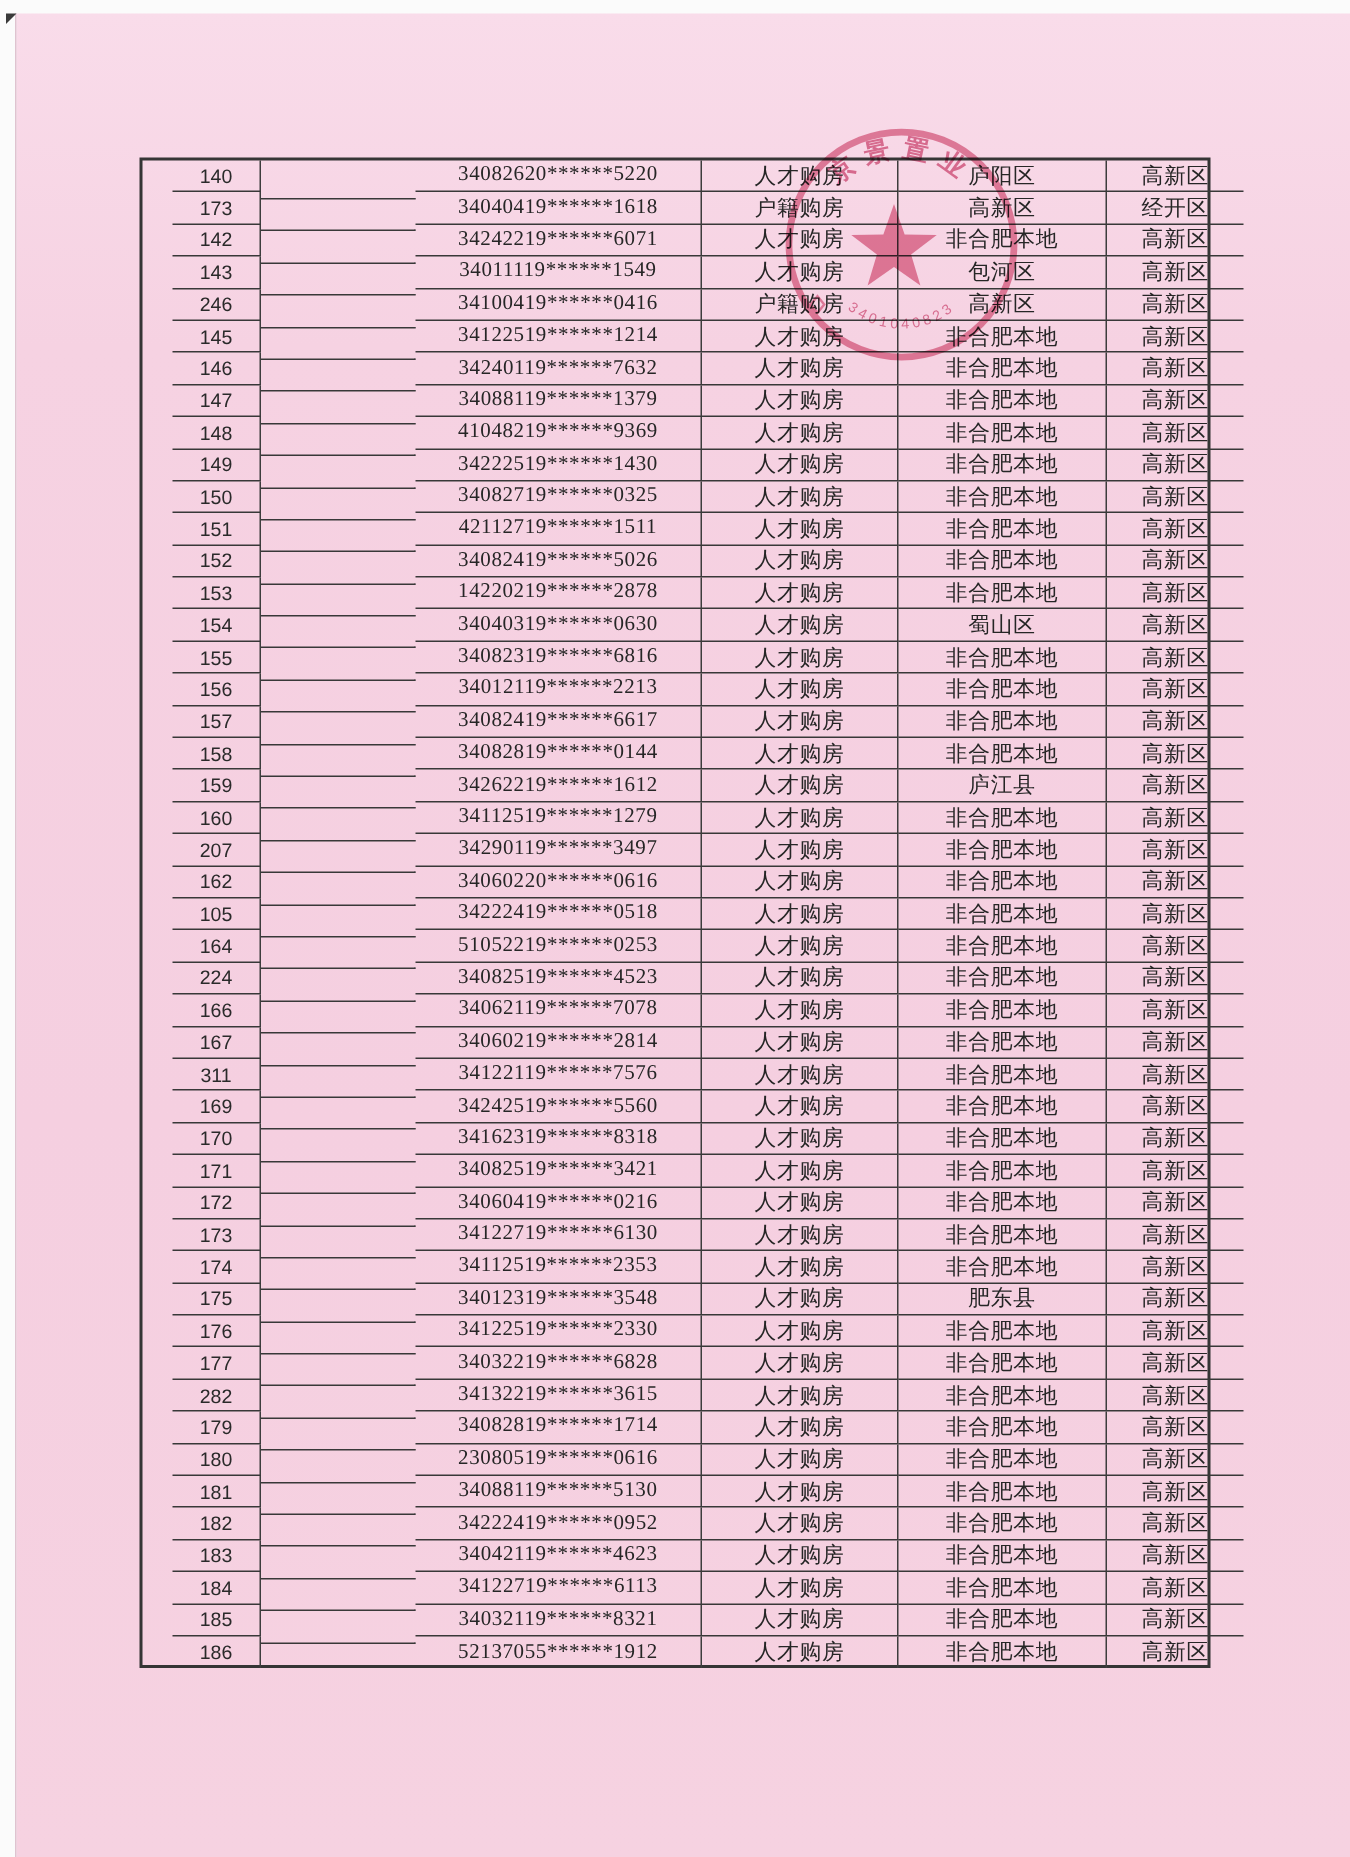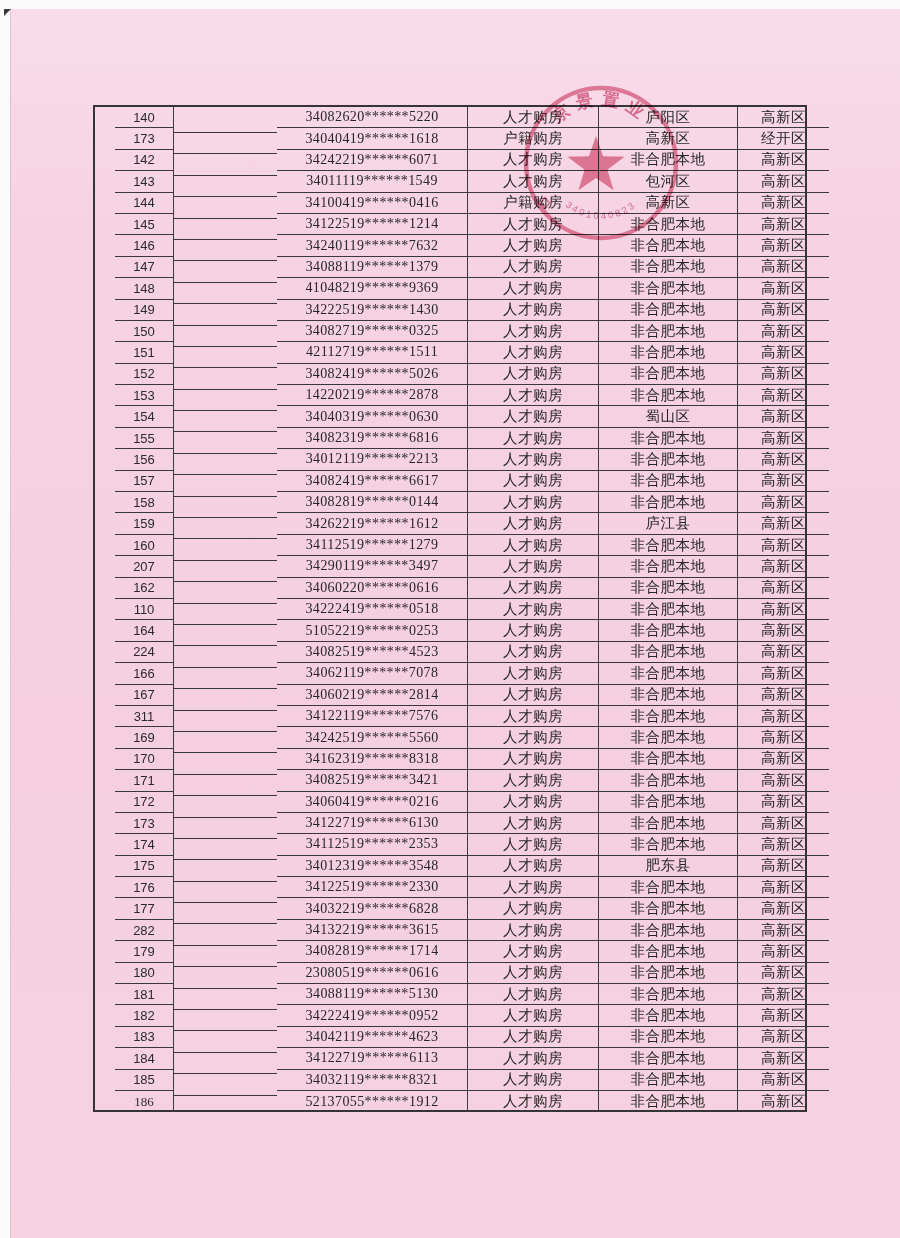--- a/index.html
+++ b/index.html
@@ -41,21 +41,21 @@
     border-right:1.4px solid #3d3d3d;
     border-bottom:1.6px solid #383838;
     display:flex;
     align-items:center;
     justify-content:center;
     overflow:hidden;
     white-space:nowrap;
     color:#262626;
   }
   .cell.last-col{border-right:none;}
-  .cell.last-row{border-bottom:none;font-family:Liberation Serif, serif;}
+  .cell.last-row{border-bottom:none;}
   .c0{font-family:"Liberation Sans",sans-serif;font-size:13px;color:#2a2a2a;}
   .c1{font-size:14.5px;letter-spacing:1px;margin-top:25px;}
   .c2{font-size:14px;letter-spacing:.4px;}
   .c3,.c4,.c5{font-size:14.5px;letter-spacing:.5px;}
   .stamp{
     position:absolute;
     left:518px;top:76px;
     width:168px;height:176px;
     mix-blend-mode:multiply;
     opacity:.88;
@@ -87,21 +87,21 @@
     <div class="cell c2">34242219******6071</div>
     <div class="cell c3">人才购房</div>
     <div class="cell c4">非合肥本地</div>
     <div class="cell c5 last-col">高新区</div>
     <div class="cell c0">143</div>
     <div class="cell c1">王紫晶</div>
     <div class="cell c2">34011119******1549</div>
     <div class="cell c3">人才购房</div>
     <div class="cell c4">包河区</div>
     <div class="cell c5 last-col">高新区</div>
-    <div class="cell c0">144</div>
+    <div class="cell c0">246</div>
     <div class="cell c1">胡仁德</div>
     <div class="cell c2">34100419******0416</div>
     <div class="cell c3">户籍购房</div>
     <div class="cell c4">高新区</div>
     <div class="cell c5 last-col">高新区</div>
     <div class="cell c0">145</div>
     <div class="cell c1">李孟辉</div>
     <div class="cell c2">34122519******1214</div>
     <div class="cell c3">人才购房</div>
     <div class="cell c4">非合肥本地</div>
@@ -201,21 +201,21 @@
     <div class="cell c2">34290119******3497</div>
     <div class="cell c3">人才购房</div>
     <div class="cell c4">非合肥本地</div>
     <div class="cell c5 last-col">高新区</div>
     <div class="cell c0">162</div>
     <div class="cell c1">张子聪</div>
     <div class="cell c2">34060220******0616</div>
     <div class="cell c3">人才购房</div>
     <div class="cell c4">非合肥本地</div>
     <div class="cell c5 last-col">高新区</div>
-    <div class="cell c0">110</div>
+    <div class="cell c0">105</div>
     <div class="cell c1">王涛</div>
     <div class="cell c2">34222419******0518</div>
     <div class="cell c3">人才购房</div>
     <div class="cell c4">非合肥本地</div>
     <div class="cell c5 last-col">高新区</div>
     <div class="cell c0">164</div>
     <div class="cell c1">李斌</div>
     <div class="cell c2">51052219******0253</div>
     <div class="cell c3">人才购房</div>
     <div class="cell c4">非合肥本地</div>

